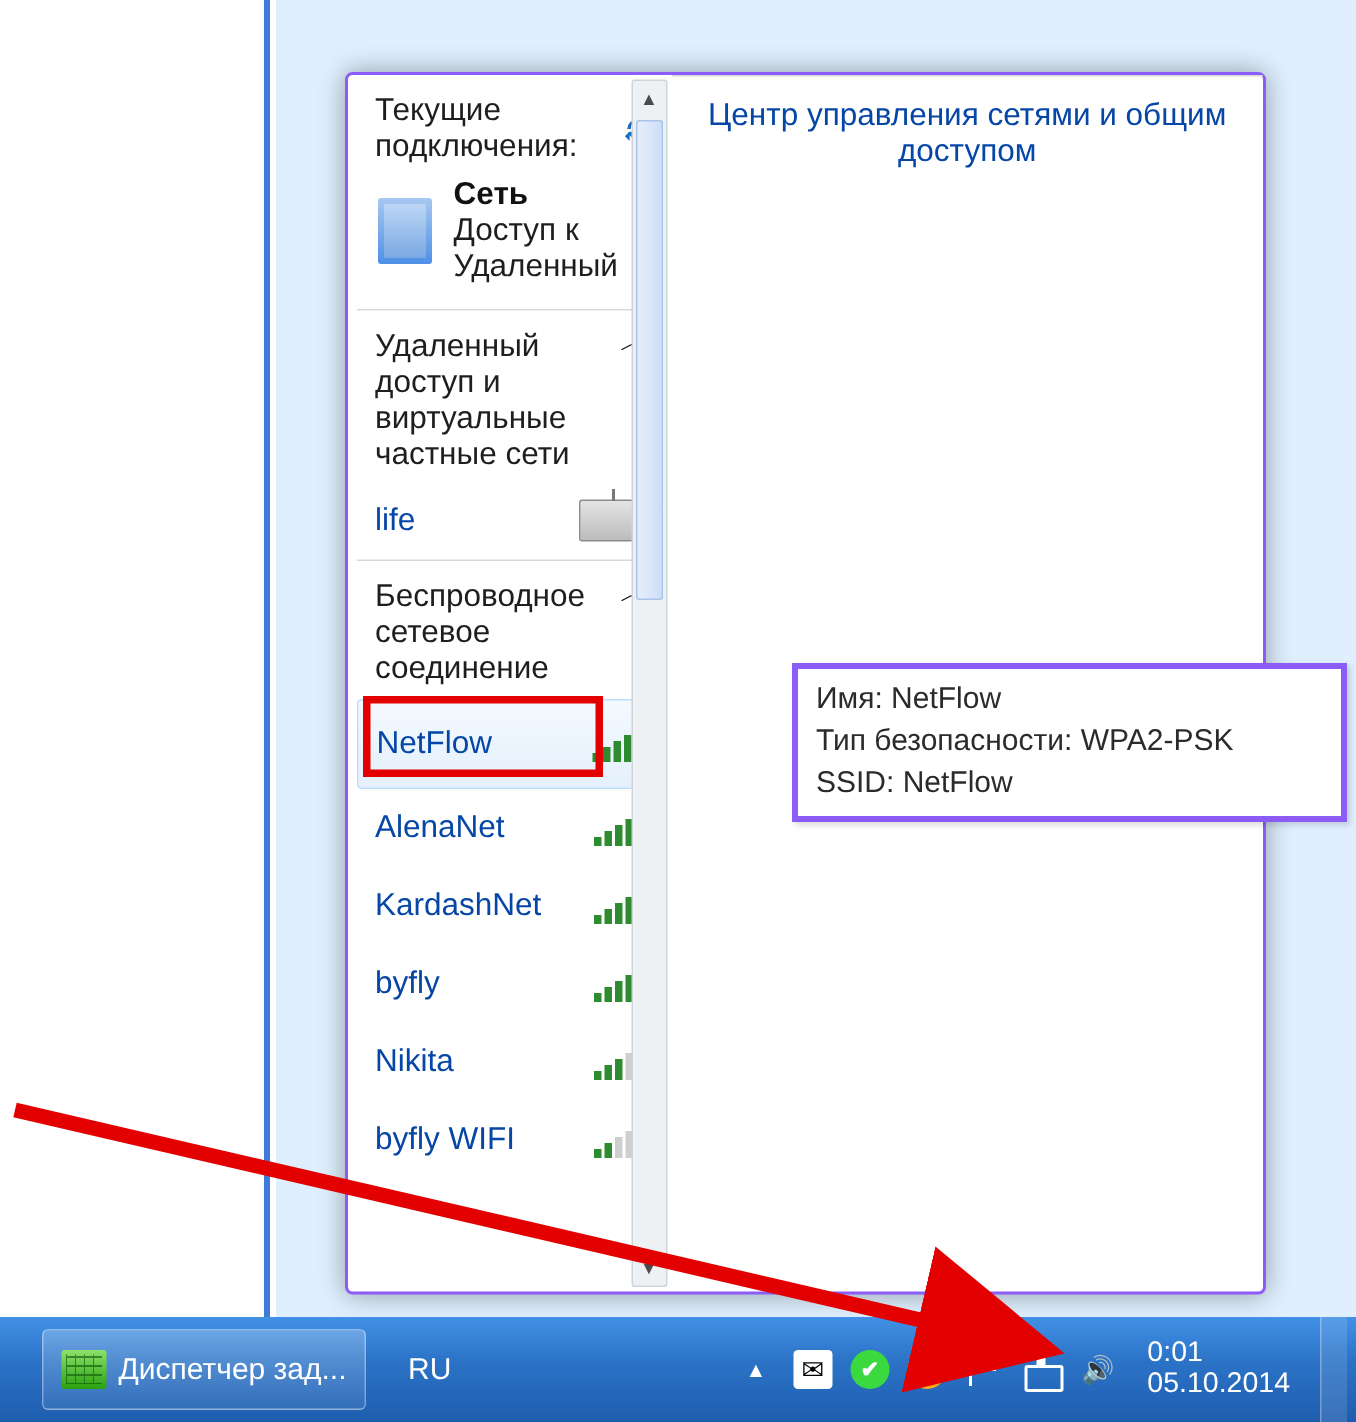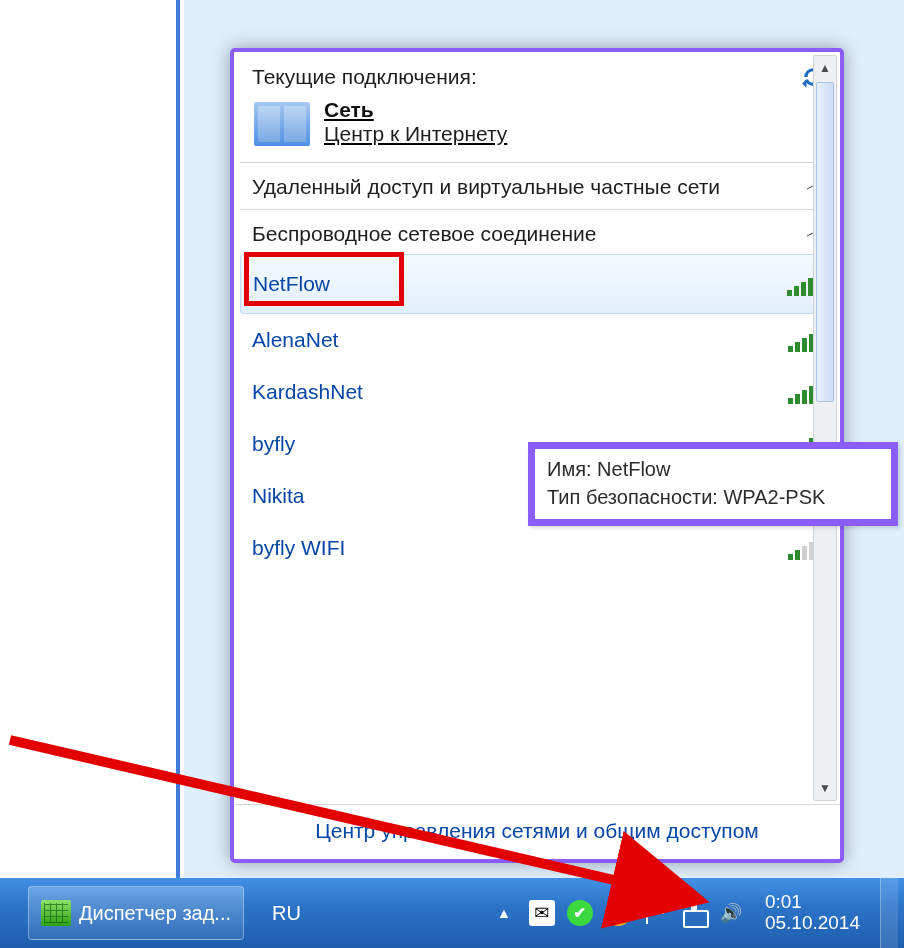--- a/index.html
+++ b/index.html
@@ -18,25 +18,24 @@
     position:absolute;
     left:184px; right:0; top:0; height:878px;
     background: linear-gradient(to bottom,#dfeffe,#dfeffe);
   }
 
   .network-flyout {
     position: absolute;
     left: 230px; top: 48px;
     width: 614px; height: 815px;
     background: #fff;
-    border: 4px solid #8b5cf6;
+    border: 2px solid #8b5cf6;
     border-radius: 5px;
     box-shadow: 0 0 18px rgba(0,0,0,.35);
     display: flex;
-    flex-direction: column;
   }
 
   .flyout-body {
     position:relative;
     flex:1;
     display:flex;
     flex-direction:column;
     padding: 6px 4px 0 4px;
   }
 
@@ -50,24 +49,23 @@
     font-size: 21px;
     color:#1e1e1e;
   }
   .refresh-icon {
     width:26px;height:26px;
     color:#1b6bc1;
   }
 
   .current-conn {
     display:flex;
-    align-items:flex-end;
+    align-items:center;
     gap:14px;
     padding: 4px 12px 14px 16px;
-    text-decoration: underline;
   }
   .net-icon {
     width:56px;height:44px;
     background: linear-gradient(to bottom,#a8c8f0,#4e8fe7);
     position:relative;
     border-radius:2px;
   }
   .net-icon::before {
     content:"";
     position:absolute;
@@ -199,21 +197,21 @@
     background: linear-gradient(to right,#e7eefb,#cdddf7);
     border:1px solid #a7c3ea;
     border-radius:2px;
   }
 
   .tooltip {
     position:absolute;
     left: 528px; top: 442px;
     width: 370px;
     background:#fff;
-    border:7px solid #8b5cf6;
+    border:4px solid #8b5cf6;
     padding: 6px 12px 8px 12px;
     font-size:20px;
     color:#2b2b2b;
     line-height:1.4;
     box-shadow: 2px 2px 4px rgba(0,0,0,.15);
     z-index:50;
   }
 
   
   .taskbar {
@@ -298,31 +296,35 @@
       <svg class="refresh-icon" viewBox="0 0 24 24">
         <path fill="currentColor" d="M12 4a8 8 0 017.4 4.9l-2.8 1A5 5 0 007 12H4a8 8 0 018-8zm0 16a8 8 0 01-7.4-4.9l2.8-1A5 5 0 0017 12h3a8 8 0 01-8 8z"></path>
         <path fill="currentColor" d="M18 2l4 4-4 4zM6 22l-4-4 4-4z"></path>
       </svg>
     </div>
 
     <div class="current-conn">
       <div class="net-icon"></div>
       <div class="current-text">
         <div class="name">Сеть</div>
-        <div class="sub">Центр к Интернету</div>
+        <div class="sub">Доступ к Удаленный</div>
       </div>
     </div>
 
     <div class="hr"></div>
 
     <div class="section-header">
       <span class="label">Удаленный доступ и виртуальные частные сети</span>
       <span class="chev">︿</span>
     </div>
 
+    <div class="conn-item">
+      <span>life</span>
+      <span class="modem-icon"></span>
+    </div>
 
     <div class="hr"></div>
 
     <div class="section-header">
       <span class="label">Беспроводное сетевое соединение</span>
       <span class="chev">︿</span>
     </div>
 
     <div style="position:relative">
       <div class="wifi-item selected">
@@ -399,20 +401,21 @@
   </div>
 
   <div class="flyout-footer">
     <a>Центр управления сетями и общим доступом</a>
   </div>
 </div>
 
 <div class="tooltip">
   <div>Имя: NetFlow</div>
   <div>Тип безопасности: WPA2-PSK</div>
+  <div>SSID: NetFlow</div>
 </div>
 
 <svg class="arrow-annot" width="904" height="948">
   <defs>
     <marker id="ah" markerWidth="12" markerHeight="12" refX="9" refY="5" orient="auto">
       <path d="M0,0 L10,5 L0,10 Z" fill="#e30000"></path>
     </marker>
   </defs>
   <line x1="10" y1="740" x2="700" y2="900" stroke="#e30000" stroke-width="10" marker-end="url(#ah)"></line>
 </svg>

